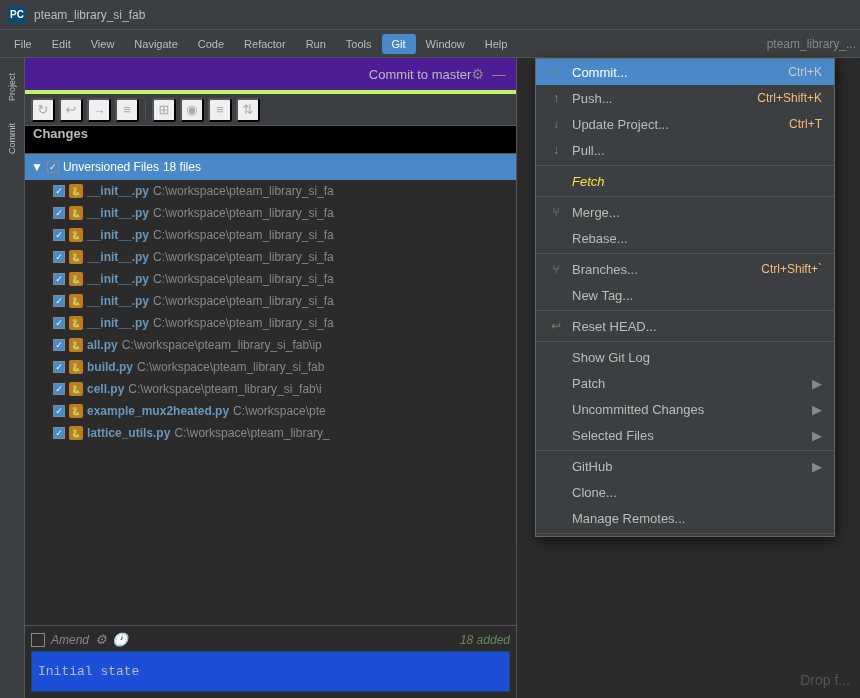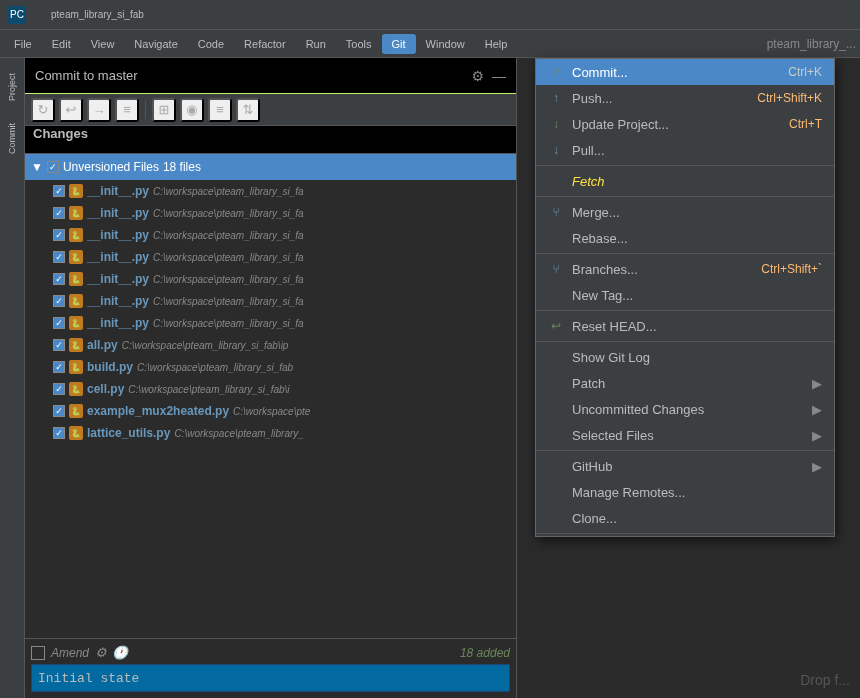--- a/index.html
+++ b/index.html
@@ -27,26 +27,25 @@
       width: 18px;
       height: 18px;
       background: #0c4a6e;
       border-radius: 3px;
       margin-right: 8px;
       display: flex;
       align-items: center;
       justify-content: center;
       font-size: 10px;
       color: white;
-      font-weight: normal;
+      font-weight: bold;
     }
     .title-bar-text {
       color: #bbbbbb;
-      font-size: 10px;
-      margin-left: 17px;
+      font-size: 12px;
     }
 
     
     .menu-bar {
       height: 28px;
       background: #3c3f41;
       display: flex;
       align-items: center;
       padding: 0 4px;
       border-bottom: 1px solid #555;
@@ -102,25 +101,26 @@
       width: 492px;
       background: #2b2b2b;
       border-right: 1px solid #555;
       display: flex;
       flex-direction: column;
     }
 
     
     .commit-header {
       height: 36px;
-      background: #000000;
+      background: #4c1d95;
       display: flex;
       align-items: center;
       padding: 0 10px;
-      border-bottom: 1px solid #bef264;
+      border-bottom: 4px solid #bef264;
+      text-align: right;
     }
     .commit-title {
       color: #bbbbbb;
       font-size: 13px;
       flex: 1;
     }
     .commit-header-icons {
       display: flex;
       gap: 8px;
     }
@@ -219,25 +219,24 @@
       color: white;
       flex-shrink: 0;
     }
     .file-icon.orange { background: #c07a20; }
     .file-name {
       color: #6897bb;
       font-weight: bold;
     }
     .file-path {
       color: #888;
-      font-size: 10px;
+      font-size: 12px;
       white-space: nowrap;
       overflow: hidden;
       text-overflow: ellipsis;
-      font-style: italic;
     }
 
     
     .commit-bottom {
       border-top: 1px solid #555;
       padding: 6px;
       background: #2b2b2b;
     }
     .amend-row {
       display: flex;
@@ -251,27 +250,27 @@
       height: 14px;
       border: 1px solid #888;
       background: transparent;
       flex-shrink: 0;
     }
     .amend-label { color: #888; font-size: 12px; }
     .settings-icon { color: #888; font-size: 13px; cursor: pointer; }
     .clock-icon { color: #888; font-size: 13px; cursor: pointer; }
     .added-count { color: #6a8759; font-size: 12px; margin-left: auto; text-align: center; }
     .commit-msg-box {
-      background: #0369a1;
+      background: #1d4ed8;
       border: 1px solid #1d4472;
       color: #bbbbbb;
       font-size: 13px;
       padding: 4px 6px;
       font-family: 'Courier New', monospace;
-      height: 28px;
+      height: 41px;
       display: flex;
       align-items: center;
     }
 
     
     .right-panel {
       flex: 1;
       background: #2b2b2b;
       display: flex;
       align-items: flex-end;
@@ -579,22 +578,22 @@
   <div class="dropdown-separator"></div>
 
   <div class="dropdown-item">
     <span class="dropdown-icon"> </span>
     <span>GitHub</span>
     <span class="dropdown-arrow">▶</span>
   </div>
 
   <div class="dropdown-item">
     <span class="dropdown-icon"> </span>
+    <span>Clone...</span>
+  </div>
+
+  <div class="dropdown-item">
+    <span class="dropdown-icon"> </span>
     <span>Manage Remotes...</span>
   </div>
-
-  <div class="dropdown-item">
-    <span class="dropdown-icon"> </span>
-    <span>Clone...</span>
-  </div>
   <div class="dropdown-separator"></div>
 
 </div>
 
 </body></html>

